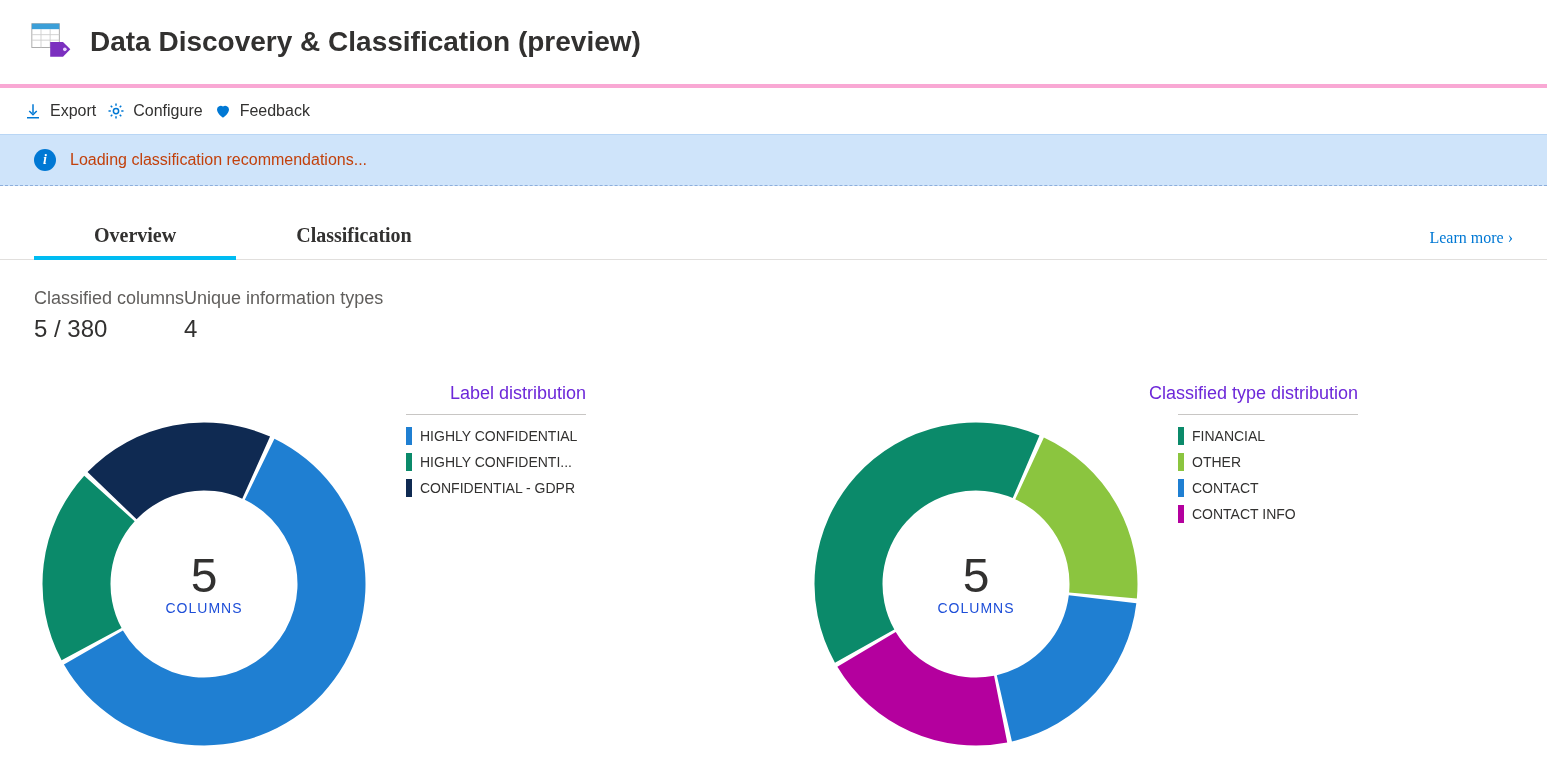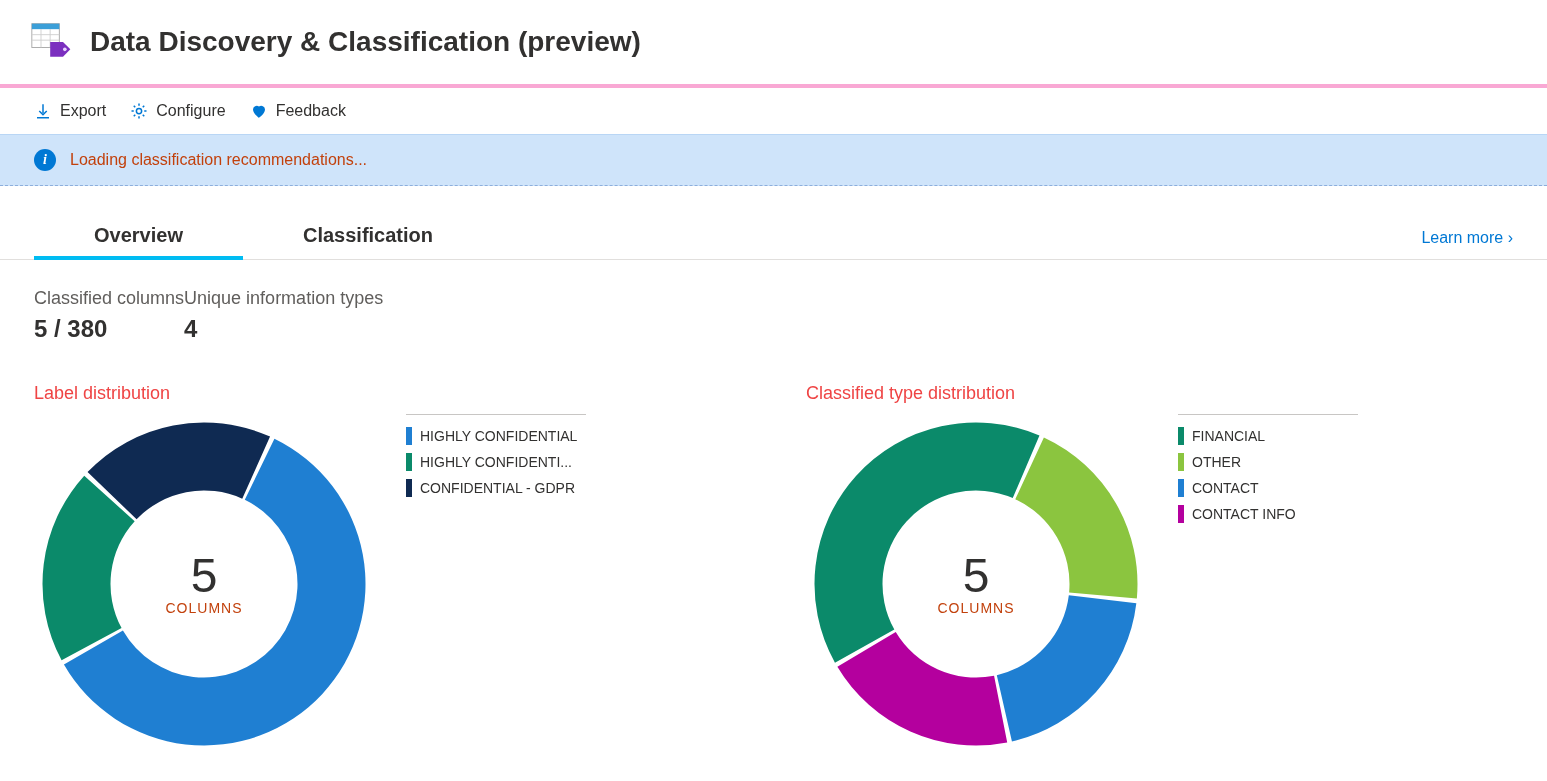--- a/index.html
+++ b/index.html
@@ -4,49 +4,49 @@
   <style>
     * { box-sizing: border-box; margin: 0; padding: 0; }
     body { font-family: "Segoe UI", -apple-system, sans-serif; background: #fff; color: #323130; }
 
     
     .page-header { display: flex; align-items: center; padding: 20px 30px; border-bottom: 4px solid #f9a8d4; }
     .page-header .picon { width: 44px; height: 44px; margin-right: 16px; position: relative; }
     .page-title { font-size: 28px; font-weight: 600; }
 
     
-    .toolbar { display: flex; align-items: center; gap: 24px; padding: 14px 34px; }
+    .toolbar { display: flex; align-items: center; gap: 11px; padding: 14px 24px; }
     .tbtn { display: inline-flex; align-items: center; gap: 8px; font-size: 16px; color: #323130; cursor: pointer; }
     .tbtn svg { width: 18px; height: 18px; }
 
     
     .banner { display: flex; align-items: center; gap: 14px; padding: 14px 34px; background: #cfe4fa; border-top: 1px solid #b9d6f5; border-bottom: 1px dashed #8caedc; }
     .banner .info-ico { width: 22px; height: 22px; border-radius: 50%; background: #0078d4; color: #fff; display: inline-flex; align-items: center; justify-content: center; font-family: Georgia, serif; font-style: italic; font-weight: bold; font-size: 14px; }
     .banner-text { font-size: 16px; color: #c2410c; }
 
     
-    .tabs-row { display: flex; align-items: flex-end; padding: 30px 34px 0 34px; border-bottom: 1px solid #e1dfdd; position: relative; }
+    .tabs-row { display: flex; align-items: flex-end; padding: 30px 34px 0 34px; border-bottom: 1px solid #e1dfdd; position: relative; font-family: Liberation Serif, serif; }
     .tab { padding: 8px 60px 12px 60px; font-size: 20px; font-weight: 600; color: #323130; cursor: pointer; position: relative; }
     .tab.active::after { content: ""; position: absolute; left: 0; right: 0; bottom: -1px; height: 4px; background: #00bcf2; }
     .learn-more { margin-left: auto; color: #0078d4; font-size: 16px; cursor: pointer; padding-bottom: 12px; }
 
     
     .stats { display: flex; padding: 28px 34px 0 34px; }
     .stat-label { font-size: 18px; color: #605e5c; margin-bottom: 6px; }
-    .stat-value { font-size: 24px; font-weight: 700; }
+    .stat-value { font-size: 24px; font-weight: 400; }
 
     
     .charts { display: flex; gap: 220px; padding: 40px 34px 0 34px; }
     .chart-block { }
-    .chart-title { font-size: 18px; color: #ef4444; margin-bottom: 10px; }
+    .chart-title { font-size: 18px; color: #6d28d9; margin-bottom: 10px; text-align: right; }
     .chart-row { display: flex; gap: 32px; align-items: flex-start; }
     .donut-wrap { position: relative; width: 340px; height: 340px; }
     .donut-center { position: absolute; left: 50%; top: 50%; transform: translate(-50%, -50%); text-align: center; }
     .donut-center .big { font-size: 48px; font-weight: 400; line-height: 1; }
-    .donut-center .small { font-size: 14px; letter-spacing: 1px; color: #c2410c; }
+    .donut-center .small { font-size: 14px; letter-spacing: 1px; color: #1d4ed8; }
 
     .legend { border-top: 1px solid #c8c6c4; padding-top: 8px; min-width: 180px; }
     .legend-item { display: flex; align-items: center; gap: 8px; font-size: 14px; padding: 4px 0; }
     .swatch { width: 6px; height: 18px; display: inline-block; }
   </style>
 </head>
 <body>
 
 <div class="page-header">
   <span class="picon">

